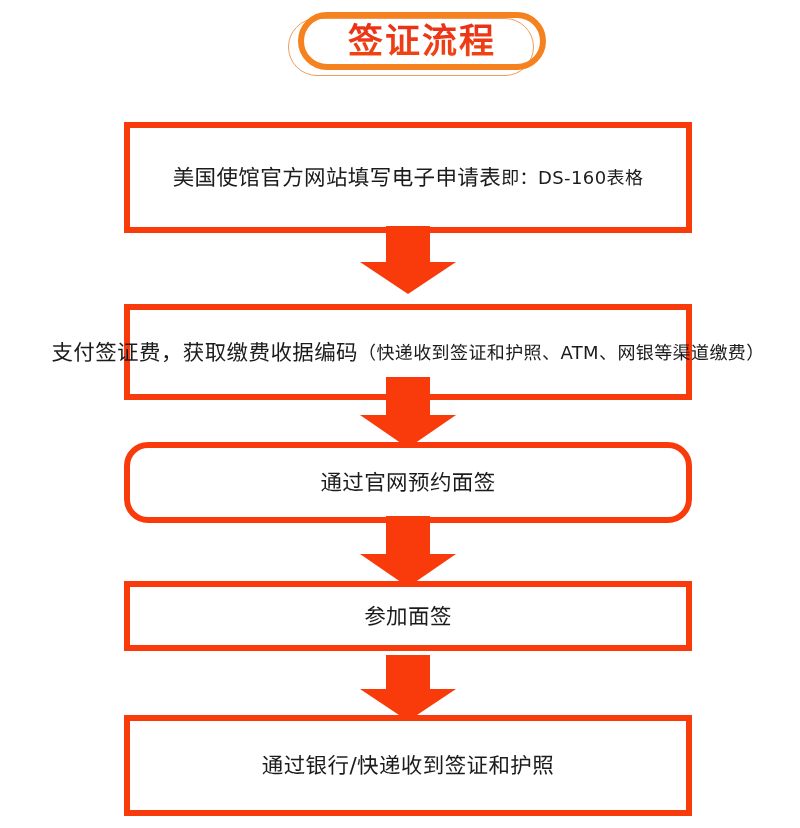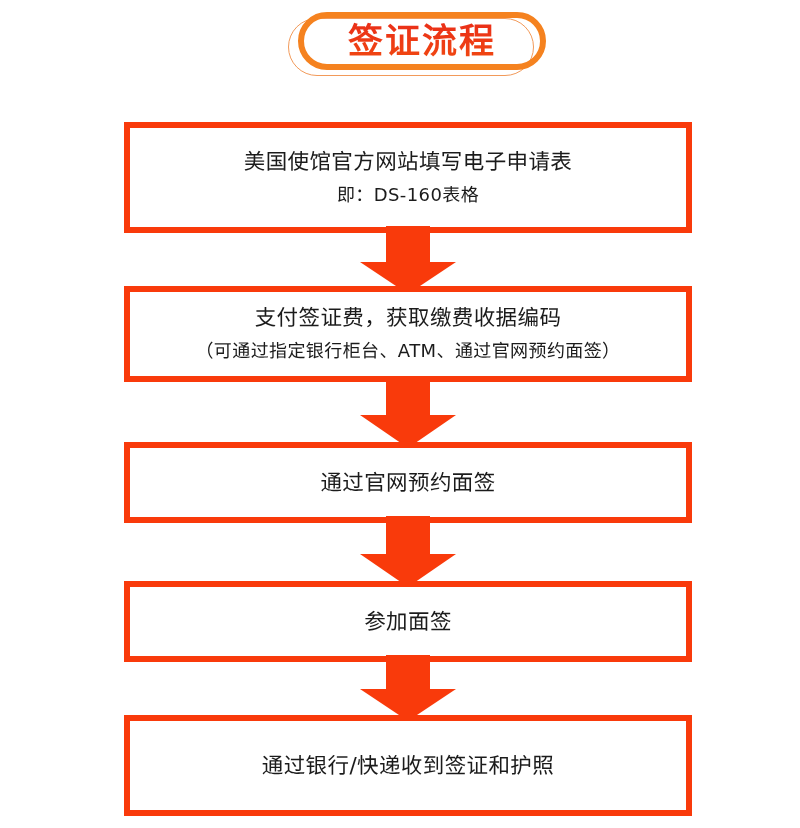--- a/index.html
+++ b/index.html
@@ -77,42 +77,42 @@
 
   
   .step-box {
     position: absolute;
     left: 124px;
     width: 568px;
     box-sizing: border-box;
     border: 6px solid #F93A0B;
     background: #ffffff;
     display: flex;
-    flex-direction: column;
+    flex-direction: row;
     align-items: center;
     justify-content: center;
     text-align: center;
   }
   .step-line {
     display: block;
     color: #1b1b1b;
     font-size: 21.5px;
     font-weight: 500;
     line-height: 33px;
     letter-spacing: 0.4px;
     white-space: nowrap;
   }
   .step-line.secondary {
     font-size: 18px;
   }
 
   #step-box-1 { top: 122px;  height: 111px; }
-  #step-box-2 { top: 286px;  height: 96px; text-align: center;  }
-  #step-box-3 { top: 442px;  height: 81px;  }
-  #step-box-4 { top: 581px;  height: 81px;  }
+  #step-box-2 { top: 304px;  height: 96px; text-align: center;  }
+  #step-box-3 { top: 442px;  height: 81px; border-radius: 24px;  }
+  #step-box-4 { top: 581px;  height: 70px;  }
   #step-box-5 { top: 715px;  height: 101px;  }
 
   
   .arrow {
     position: absolute;
     left: 360px;
     width: 96px;
   }
   .arrow svg { display: block; width: 96px; height: 100%; }
 
@@ -138,21 +138,21 @@
   </div>
 
   <div class="arrow" id="arrow-1">
     <svg viewBox="0 0 96 68" preserveAspectRatio="none" aria-hidden="true">
       <polygon points="26,0 70,0 70,36 96,36 48,68 0,36 26,36" fill="#F93A0B"></polygon>
     </svg>
   </div>
 
   <div class="step-box" id="step-box-2">
     <span class="step-line">支付签证费，获取缴费收据编码</span>
-    <span class="step-line secondary">（可通过指定银行柜台、ATM、通过官网预约面签）</span>
+    <span class="step-line secondary">（快递收到签证和护照、ATM、网银等渠道缴费）</span>
   </div>
 
   <div class="arrow" id="arrow-2">
     <svg viewBox="0 0 96 71" preserveAspectRatio="none" aria-hidden="true">
       <polygon points="26,0 70,0 70,38 96,38 48,71 0,38 26,38" fill="#F93A0B"></polygon>
     </svg>
   </div>
 
   <div class="step-box" id="step-box-3">
     <span class="step-line">通过官网预约面签</span>

